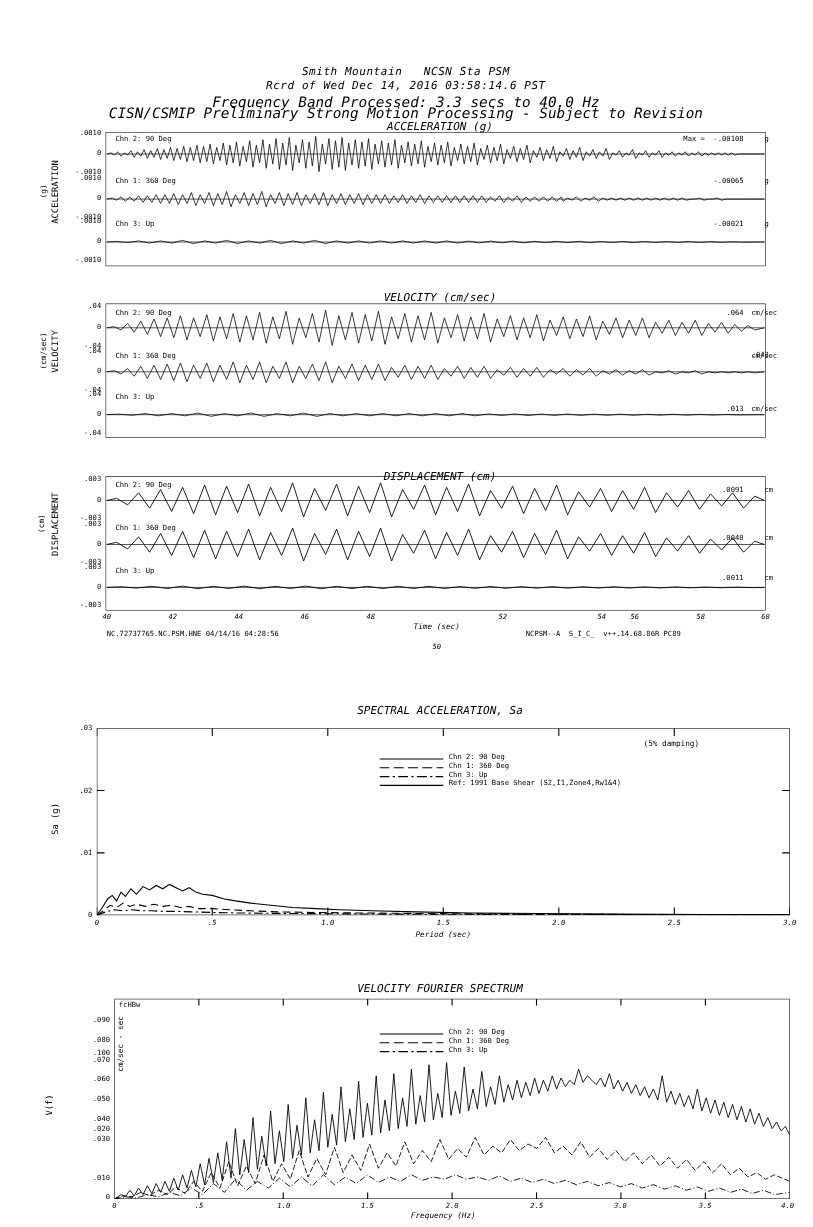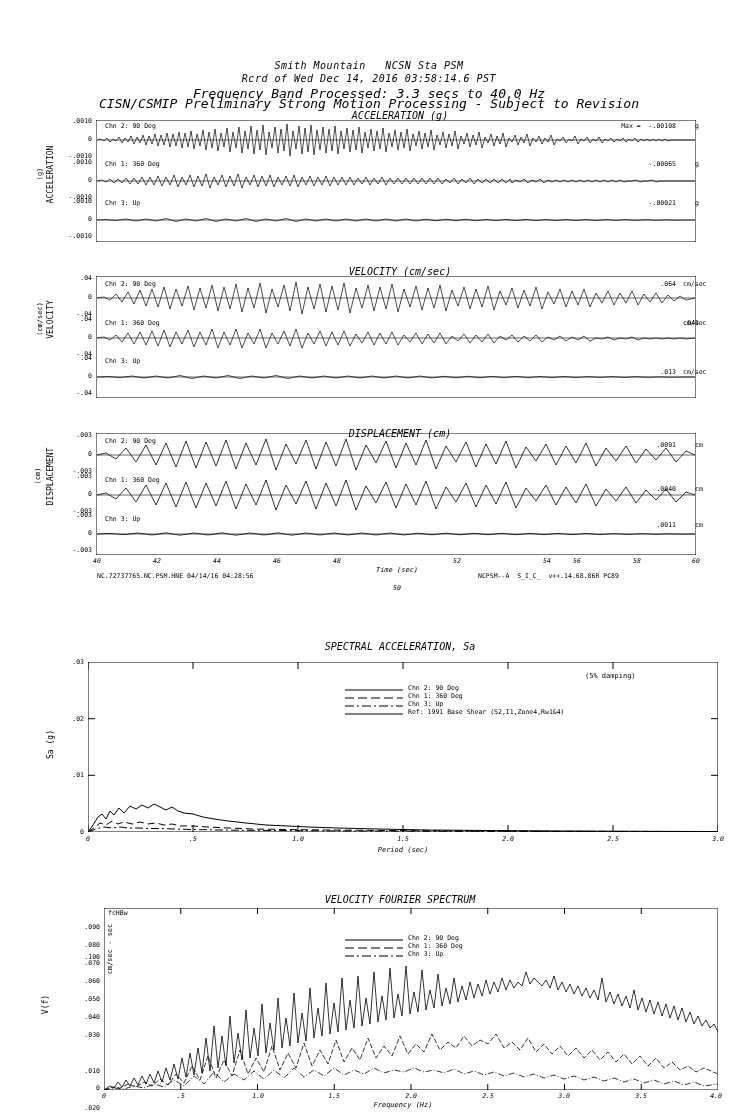--- a/index.html
+++ b/index.html
@@ -259,21 +259,21 @@
   <div class="t tiny" style="left:108px;top:909px;">fcHBw</div>
 
   <div class="t tiny r" style="left:100px;top:905px;margin-top:48px;">.100</div>
   <div class="t tiny r" style="left:100px;top:923px;">.090</div>
   <div class="t tiny r" style="left:100px;top:941px;">.080</div>
   <div class="t tiny r" style="left:100px;top:959px;">.070</div>
   <div class="t tiny r" style="left:100px;top:977px;">.060</div>
   <div class="t tiny r" style="left:100px;top:995px;">.050</div>
   <div class="t tiny r" style="left:100px;top:1013px;">.040</div>
   <div class="t tiny r" style="left:100px;top:1031px;">.030</div>
-  <div class="t tiny r" style="left:100px;top:1104px;">.020</div>
+  <div class="t tiny r" style="left:100px;top:1022px;">.020</div>
   <div class="t tiny r" style="left:100px;top:1067px;">.010</div>
   <div class="t tiny r" style="left:100px;top:1084px;">0</div>
 
   <div class="t tiny c" style="left:104px;top:1092px;">0</div>
   <div class="t tiny c" style="left:181px;top:1092px;">.5</div>
   <div class="t tiny c" style="left:258px;top:1092px;">1.0</div>
   <div class="t tiny c" style="left:334px;top:1092px;">1.5</div>
   <div class="t tiny c" style="left:411px;top:1092px;">2.0</div>
   <div class="t tiny c" style="left:488px;top:1092px;">2.5</div>
   <div class="t tiny c" style="left:564px;top:1092px;">3.0</div>

